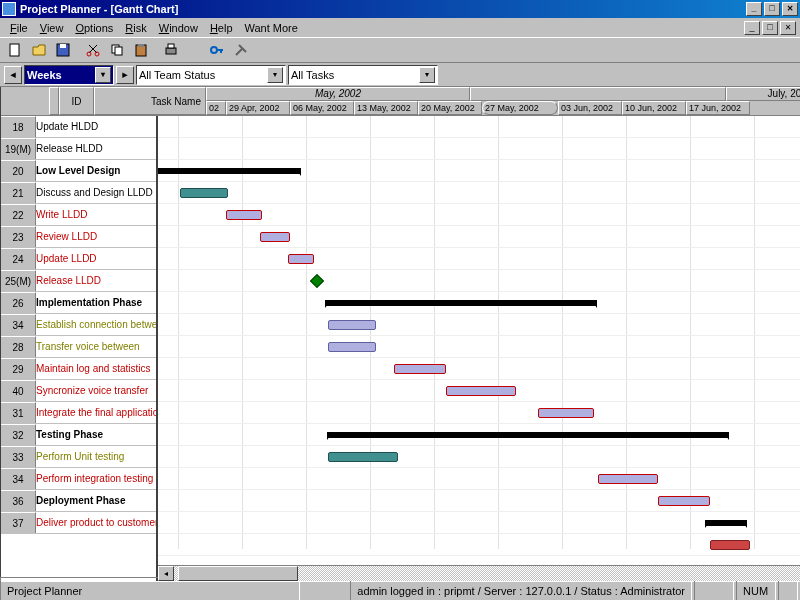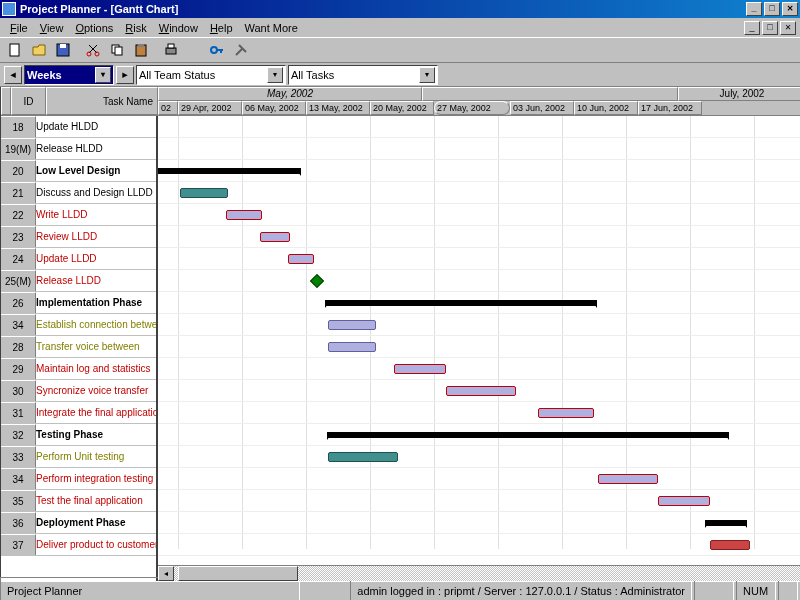--- a/index.html
+++ b/index.html
@@ -35,21 +35,21 @@
 .combo .drop::after { content: "▾"; font-size: 8px; color: #000; }
 
 
 .main { display: flex; height: 494px; }
 .sidepanel { width: 70px; background: linear-gradient(to bottom,#6080a0,#405070); border-right: 1px solid #404040; padding: 4px 0; overflow: hidden; }
 .sideitem { text-align: center; color: #fff; padding: 2px 0 6px; cursor: pointer; font-size: 10px; }
 .sideitem .ic { width: 36px; height: 30px; margin: 2px auto; background: #e0e0e0; border: 1px solid #fff; border-right-color: #404040; border-bottom-color: #404040; display: flex; align-items: center; justify-content: center; }
 
 .workarea { flex: 1; display: flex; flex-direction: column; }
 .timeline-header { height: 29px; display: flex; border-bottom: 1px solid #808080; }
-.th-left { width: 157px; display: flex; }
+.th-left { width: 157px; display: flex; margin-left: 48px; }
 .th-cell { background: #c0c0c0; border: 1px solid; border-color: #fff #808080 #808080 #fff; display: flex; align-items: center; justify-content: center; font-size: 10px; }
 .th-right { flex: 1; display: flex; flex-direction: column; overflow: hidden; }
 .th-month-row, .th-week-row { display: flex; height: 14px; }
 .th-month { background: #c0c0c0; border: 1px solid; border-color: #fff #808080 #808080 #fff; text-align: center; font-size: 10px; line-height: 12px; }
 .th-week { background: #c0c0c0; border: 1px solid; border-color: #fff #808080 #808080 #fff; text-align: left; font-size: 9px; line-height: 12px; padding-left: 2px; white-space: nowrap; overflow: hidden; }
 
 .grid-body { flex: 1; display: flex; overflow: hidden; background: #fff; }
 .task-col { width: 157px; border-right: 2px solid #404040; overflow: hidden; }
 .gantt-col { flex: 1; position: relative; overflow: hidden; }
 .gantt-scroll { position: absolute; bottom: 0; left: 0; right: 0; height: 16px; background: #c0c0c0; border-top: 1px solid #808080; display: flex; }
@@ -292,42 +292,38 @@
           </div>
           <div class="row hilite">
             <div class="idcell">28</div>
             <div class="namecell">Transfer voice between</div>
           </div>
           <div class="row critical">
             <div class="idcell">29</div>
             <div class="namecell">Maintain log and statistics</div>
           </div>
           <div class="row critical">
-            <div class="idcell">30</div>
+            <div class="idcell">40</div>
             <div class="namecell">Syncronize voice transfer</div>
           </div>
           <div class="row critical">
             <div class="idcell">31</div>
             <div class="namecell">Integrate the final application</div>
           </div>
           <div class="row summary">
             <div class="idcell">32</div>
             <div class="namecell">Testing Phase</div>
           </div>
           <div class="row hilite">
             <div class="idcell">33</div>
             <div class="namecell">Perform Unit testing</div>
           </div>
           <div class="row critical">
             <div class="idcell">34</div>
             <div class="namecell">Perform integration testing</div>
-          </div>
-          <div class="row critical">
-            <div class="idcell">35</div>
-            <div class="namecell">Test the final application</div>
           </div>
           <div class="row summary">
             <div class="idcell">36</div>
             <div class="namecell">Deployment Phase</div>
           </div>
           <div class="row critical">
             <div class="idcell">37</div>
             <div class="namecell">Deliver product to customer</div>
           </div>
         </div>

